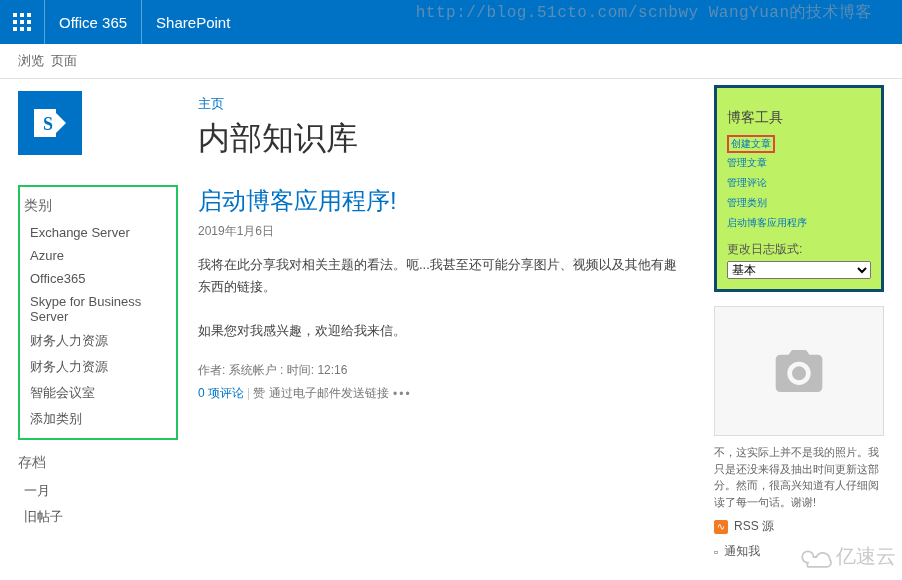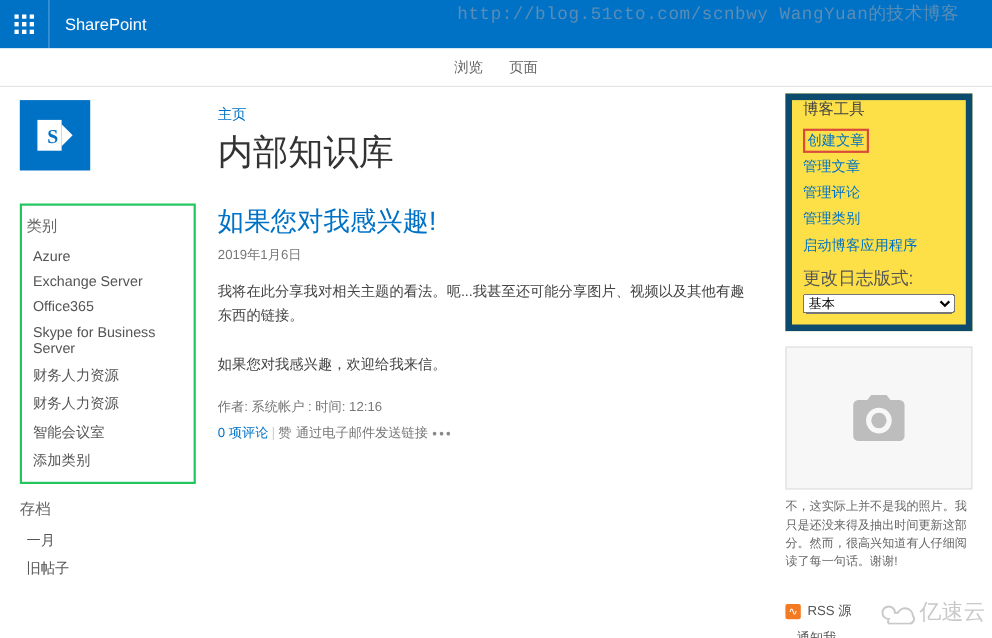--- a/index.html
+++ b/index.html
@@ -6,21 +6,21 @@
   body { font-family: "Segoe UI", "Microsoft YaHei", Arial, sans-serif; font-size: 13px; color: #444; background: #fff; width: 902px; }
 
   
   .topbar { background: #0072c6; height: 44px; display: flex; align-items: center; color: #fff; }
   .waffle { width: 44px; height: 44px; display: flex; align-items: center; justify-content: center; cursor: pointer; }
   .waffle svg { width: 18px; height: 18px; fill: #fff; }
   .brand { padding: 0 14px; border-left: 1px solid rgba(255,255,255,0.35); height: 44px; display: flex; align-items: center; font-size: 15px; }
   .subbrand { padding: 0 14px; border-left: 1px solid rgba(255,255,255,0.35); height: 54px; display: flex; align-items: center; font-size: 15px; }
 
   
-  .navrow { background: #fff; border-bottom: 1px solid #e1e1e1; padding: 8px 18px; display: flex; gap: 24px; font-size: 13px; color: #666; justify-content: center; }
+  .navrow { background: #fff; border-bottom: 1px solid #e1e1e1; padding: 8px 18px; display: flex; gap: 7px; font-size: 13px; color: #666; }
   .navrow span { cursor: pointer; }
 
   
   .page { display: flex; padding: 6px 18px 20px 18px; gap: 20px; }
 
   
   .leftcol { width: 160px; flex-shrink: 0; }
   .logo-tile { width: 64px; height: 64px; background: #0072c6; color: #fff; display: flex; align-items: center; justify-content: center; margin-bottom: 30px; margin-top: 6px; }
   .logo-tile svg { width: 40px; height: 40px; }
   .leftcol h4 { font-weight: normal; color: #666; font-size: 14px; margin: 6px 0; }
@@ -37,30 +37,30 @@
   .postdate { font-size: 12px; color: #777; margin-bottom: 14px; }
   .postbody { font-size: 13px; color: #444; line-height: 1.7; margin-bottom: 20px; }
   .postmeta { font-size: 12px; color: #777; margin-bottom: 6px; }
   .postactions { font-size: 12px; color: #777; display: flex; gap: 4px; align-items: center; }
   .postactions .lk { color: #0072c6; cursor: pointer; }
   .postactions .sep { border-left: 1px solid #ccc; height: 12px; }
   .more-icon { letter-spacing: 2px; cursor: pointer; color: #888; }
 
   
   .rightcol { width: 170px; flex-shrink: 0; }
-  .toolbox { background: #fde047; border: 6px solid #0c4a6e; padding: 0 10px 10px 10px; margin-bottom: 14px; }
+  .toolbox { background: #bef264; border: 3px solid #0c4a6e; padding: 21px 10px 10px 10px; margin-bottom: 14px; }
   .toolbox h4 { font-size: 14px; color: #444; margin-bottom: 8px; font-weight: normal; }
-  .toolbox .tl { display: block; color: #0072c6; font-size: 13px; padding: 3px 0; cursor: pointer; }
+  .toolbox .tl { display: block; color: #0072c6; font-size: 10px; padding: 3px 0; cursor: pointer; }
   .toolbox .create { border: 2px solid #d94b3a; padding: 0 2px; display: inline-block; }
-  .toolbox label { display: block; font-size: 16px; color: #555; margin-top: 8px; }
+  .toolbox label { display: block; font-size: 12px; color: #555; margin-top: 8px; }
   .toolbox select { width: 100%; margin-top: 3px; font-size: 12px; }
 
   .photo-box { border: 1px solid #dcdcdc; background: #f7f7f7; height: 130px; display: flex; align-items: center; justify-content: center; margin-bottom: 8px; }
   .photo-box svg { width: 56px; height: 56px; fill: #bdbdbd; }
-  .photo-note { font-size: 11px; color: #666; line-height: 1.5; margin-bottom: 28px; }
+  .photo-note { font-size: 11px; color: #666; line-height: 1.5; margin-bottom: 8px; }
 
   .rss { font-size: 12px; color: #555; display: flex; align-items: center; gap: 6px; margin-bottom: 8px; cursor: pointer; }
   .rss-icon { width: 14px; height: 14px; background: #f37a21; color: #fff; display: flex; align-items: center; justify-content: center; font-size: 10px; border-radius: 2px; }
   .notify { font-size: 12px; color: #555; display: flex; align-items: center; gap: 6px; cursor: pointer; }
 
   
   .wm-top { position: absolute; top: 2px; right: 30px; color: rgba(120,150,175,0.75); font-size: 16px; font-family: "Courier New", monospace; letter-spacing: 0.5px; pointer-events: none; }
   .wm-br { position: absolute; right: 6px; bottom: 10px; color: #c9c9c9; font-size: 20px; pointer-events: none; display: flex; align-items: center; gap: 4px; font-weight: 300; }
   .wm-br svg { width: 34px; height: 22px; fill: #c9c9c9; }
   .wrap { position: relative; width: 902px; height: 580px; overflow: hidden; }
@@ -77,20 +77,21 @@
           <rect x="7" y="0" width="4" height="4"></rect>
           <rect x="14" y="0" width="4" height="4"></rect>
           <rect x="0" y="7" width="4" height="4"></rect>
           <rect x="7" y="7" width="4" height="4"></rect>
           <rect x="14" y="7" width="4" height="4"></rect>
           <rect x="0" y="14" width="4" height="4"></rect>
           <rect x="7" y="14" width="4" height="4"></rect>
           <rect x="14" y="14" width="4" height="4"></rect>
         </svg>
     </div>
+    <div class="brand">Office 365</div>
     <div class="subbrand">SharePoint</div>
   </div>
 
   <div class="navrow">
     <span>浏览</span>
     <span>页面</span>
   </div>
 
   <div class="page">
 
@@ -99,43 +100,43 @@
         <svg viewBox="0 0 40 40">
             <rect x="4" y="6" width="22" height="28" fill="#fff"></rect>
             <text x="13" y="27" font-family="Segoe UI" font-size="18" font-weight="bold" fill="#0072c6">S</text>
             <path d="M26 10 L36 20 L26 30 Z" fill="#fff"></path>
           </svg>
       </div>
 
       <div class="redbox">
         <h4>类别</h4>
         <div class="cat-list">
+          <div>Exchange Server</div>
           <div>Azure</div>
-          <div>Exchange Server</div>
           <div>Office365</div>
           <div>Skype for Business Server</div>
           <div>财务人力资源</div>
           <div>财务人力资源</div>
           <div>智能会议室</div>
           <div class="cat-add">添加类别</div>
         </div>
       </div>
 
       <h4>存档</h4>
       <div class="archive">
         <div>一月</div>
         <div>旧帖子</div>
       </div>
     </div>
 
     <div class="midcol">
       <span class="crumb">主页</span>
       <div class="sitetitle">内部知识库</div>
 
-      <div class="posttitle">如果您对我感兴趣!</div>
+      <div class="posttitle">启动博客应用程序!</div>
       <div class="postdate">2019年1月6日</div>
       <div class="postbody">
         <span>我将在此分享我对相关主题的看法。呃...我甚至还可能分享图片、视频以及其他有趣东西的链接。</span><br><br>
         <span>如果您对我感兴趣，欢迎给我来信。</span>
       </div>
       <div class="postmeta">
         <span>作者: 系统帐户 :</span>
         <span>时间:</span>
         <span>12:16</span>
       </div>

